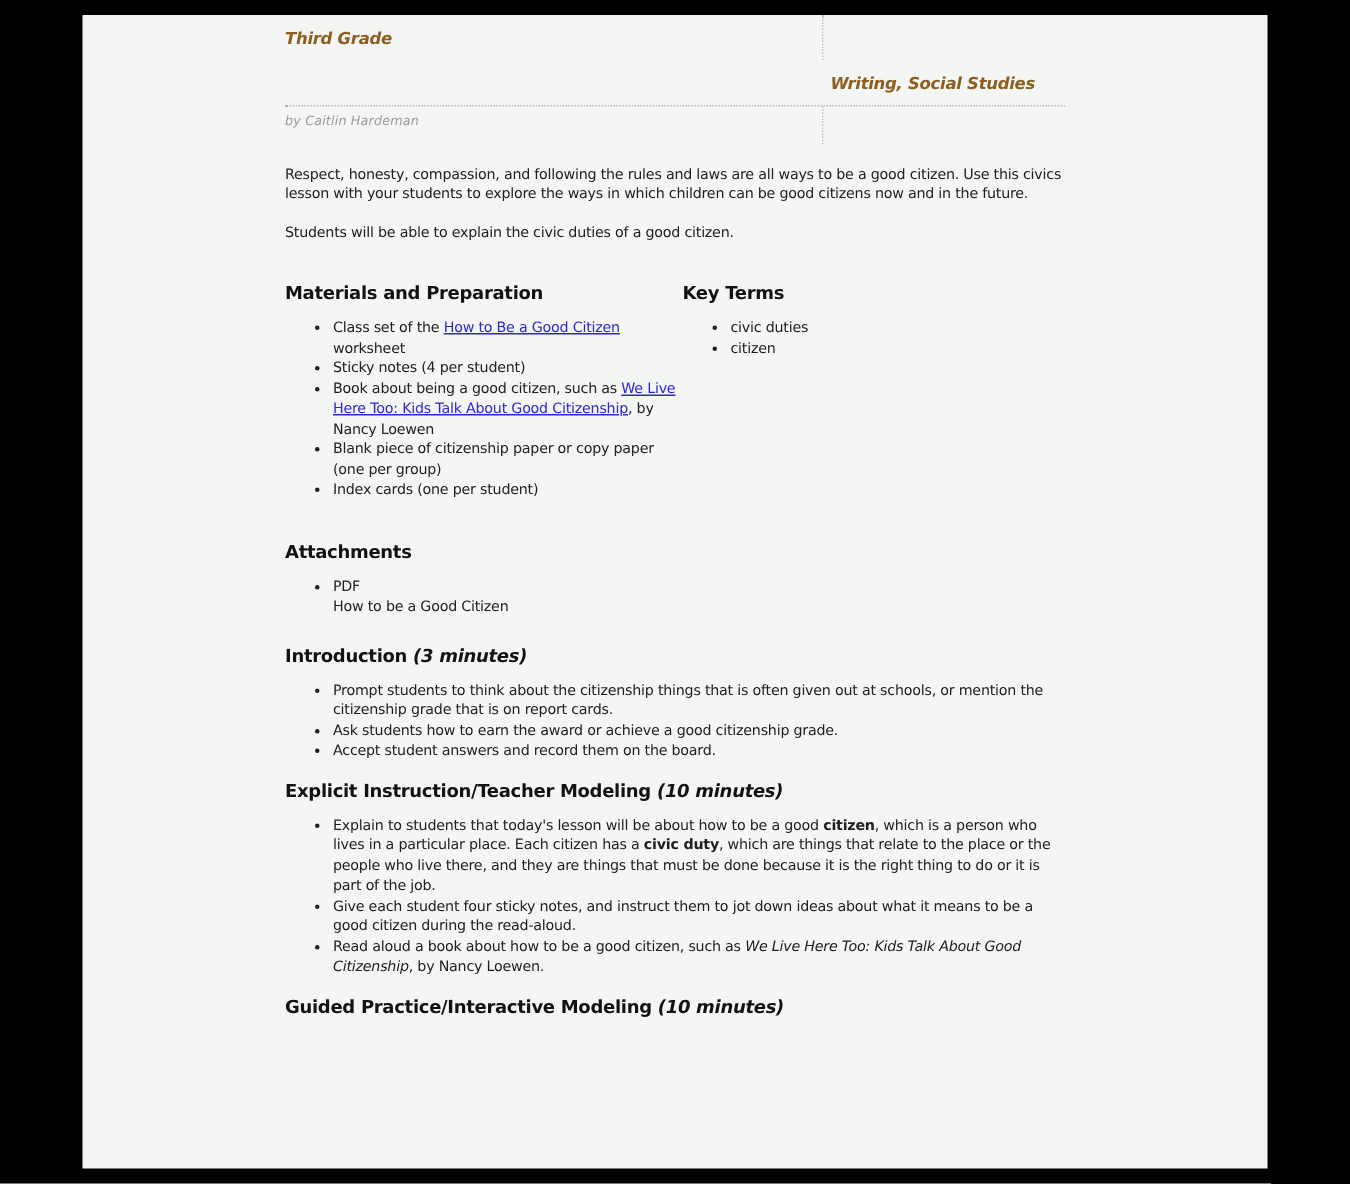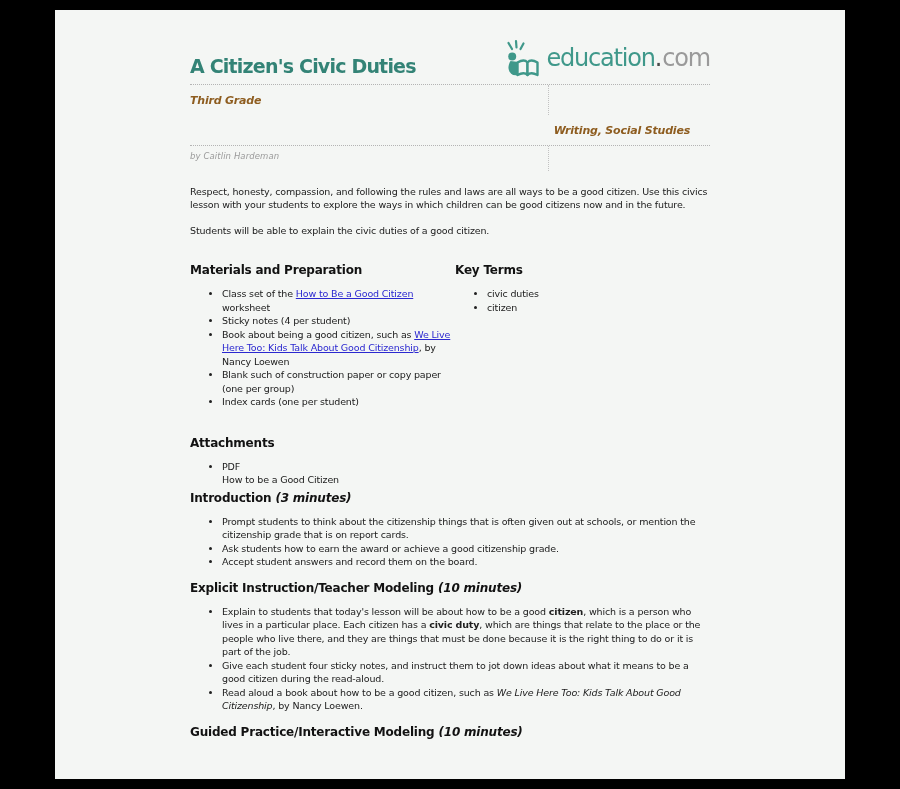--- a/index.html
+++ b/index.html
@@ -66,52 +66,31 @@
   .two-col h2{margin-top:0;}
   ul{
     margin:10px 0 0;padding-left:32px;
     font-size:9.5px;line-height:13.5px;letter-spacing:-0.15px;color:#202020;
   }
   li{margin:0;padding:0;}
   .lnk{color:#2b28d0;text-decoration:underline;}
   strong{font-weight:bold;}
   em{font-style:italic;}
   .h-attach{margin-top:27px;}
-  .h-step1{margin-top:4px;}
+  .h-step1{margin-top:18px;}
   .h-step2{margin-top:12px;}
   .h-step3{margin-top:12px;}
   ul.attach{margin-top:10px;}
 </style>
 </head>
 <body>
 
 <div class="page">
   <div class="content">
 
-    <div class="header-row">
-      <h1>A Citizen's Civic Duties</h1>
-      <div class="logo">
-        <span>
-          <svg width="38" height="40" viewBox="0 0 38 40">
-            <g stroke="#3f988a" stroke-width="2.2" stroke-linecap="round">
-              <line x1="7" y1="11" x2="3.5" y2="5"></line>
-              <line x1="11.5" y1="9.5" x2="11" y2="3"></line>
-              <line x1="15.5" y1="11" x2="18.5" y2="5.5"></line>
-            </g>
-            <circle cx="7.2" cy="18.5" r="4" fill="#3f988a"></circle>
-            <path d="M5.5 23 C2.5 28 2.5 34 8 37 L 13.5 37.5 L 13.5 24 Z" fill="#3f988a"></path>
-            <path d="M12.5 24.5 C16.5 22.2 20.5 22.2 22.5 24.5 L22.5 37 C20.5 34.8 16.5 34.8 12.5 37 Z" fill="#f4f6f4" stroke="#3f988a" stroke-width="2.4" stroke-linejoin="round"></path>
-            <path d="M32.5 24.5 C28.5 22.2 24.5 22.2 22.5 24.5 L22.5 37 C24.5 34.8 28.5 34.8 32.5 37 Z" fill="#f4f6f4" stroke="#3f988a" stroke-width="2.4" stroke-linejoin="round"></path>
-          </svg>
-        </span>
-        <span class="logo-edu">education</span>
-          <span class="logo-dot">.</span>
-          <span class="logo-tld">com</span>
-      </div>
-    </div>
 
     <div class="meta">
       <div class="meta-row meta-row1">
         <div class="meta-cell-l grade">Third Grade</div>
         <div class="meta-cell-r subjects">Writing, Social Studies</div>
       </div>
       <div class="meta-row meta-row2">
         <div class="meta-cell-l byline">by Caitlin Hardeman</div>
       </div>
     </div>
@@ -120,21 +99,21 @@
 
     <p class="objective">Students will be able to explain the civic duties of a good citizen.</p>
 
     <div class="two-col">
       <div class="col-left">
         <h2>Materials and Preparation</h2>
         <ul>
             <li><span>Class set of the </span><a href="#" class="lnk">How to Be a Good Citizen</a><span> worksheet</span></li>
             <li><span>Sticky notes (4 per student)</span></li>
             <li><span>Book about being a good citizen, such as </span><a href="#" class="lnk">We Live Here Too: Kids Talk About Good Citizenship</a><span>, by Nancy Loewen</span></li>
-            <li><span>Blank such of construction paper or copy paper (one per group)</span></li>
+            <li><span>Blank piece of citizenship paper or copy paper (one per group)</span></li>
             <li><span>Index cards (one per student)</span></li>
           </ul>
       </div>
       <div class="col-right">
         <h2>Key Terms</h2>
         <ul>
             <li><span>civic duties</span></li>
             <li><span>citizen</span></li>
           </ul>
       </div>

